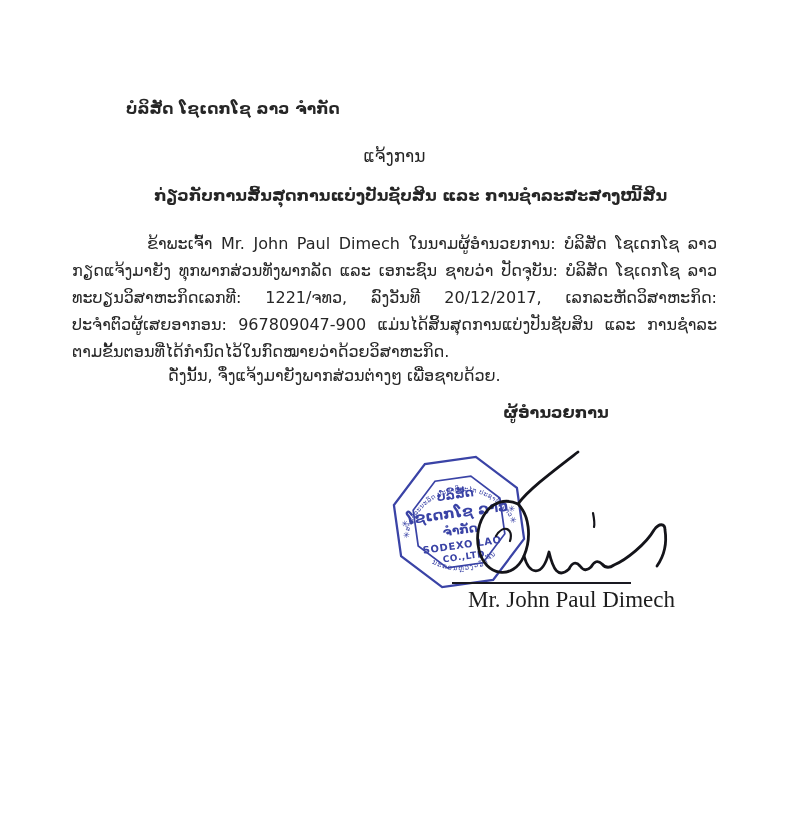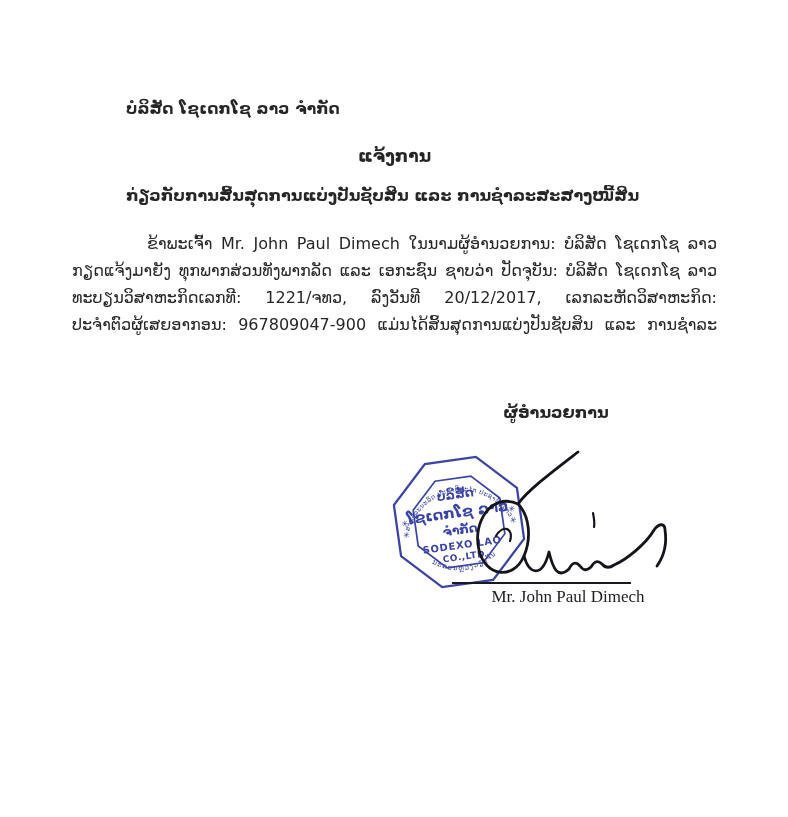--- a/index.html
+++ b/index.html
@@ -10,24 +10,24 @@
     font-family:"DejaVu Sans",sans-serif;
     color:#262626;
     overflow:hidden;
   }
   .company{
     position:absolute;left:126px;top:100px;
     font-size:15.5px;font-weight:bold;letter-spacing:.2px;white-space:nowrap;
   }
   .notice-title{
     position:absolute;left:72px;top:146px;width:645px;
-    text-align:center;font-weight:bold;font-size:17px;
+    text-align:center;font-weight:normal;font-size:17px;
   }
   .subject{
-    position:absolute;left:60px;top:186px;width:645px;
+    position:absolute;left:88px;top:186px;width:645px;
     text-align:center;font-weight:bold;font-size:16px;white-space:nowrap;
   }
   .body-block{
     position:absolute;left:72px;top:230px;width:645px;
     font-size:16px;line-height:27px;
   }
   .jline{
     height:27px;overflow:hidden;
     text-align:justify;text-align-last:justify;
   }
@@ -49,41 +49,43 @@
     position:absolute;left:430px;top:438px;width:250px;height:160px;
   }
   .sig-line{
     position:absolute;left:452px;top:582px;width:179px;height:2px;
     background:#191921;
   }
   .sig-name{
     position:absolute;left:468px;top:587px;width:200px;
     text-align:center;
     font-family:"Liberation Serif",serif;
-    font-size:17px;color:#1d1d1d;white-space:nowrap;
+    font-size:23px;color:#1d1d1d;white-space:nowrap;
   }
 </style>
 </head>
 <body>
 
 <div class="page">
 
   <div class="company">ບໍລິສັດ ໂຊເດກໂຊ ລາວ ຈຳກັດ</div>
 
   <div class="notice-title">ແຈ້ງການ</div>
 
   <div class="subject">ກ່ຽວກັບການສິ້ນສຸດການແບ່ງປັນຊັບສິນ ແລະ ການຊຳລະສະສາງໜີ້ສິນ</div>
 
   <div class="body-block">
     <div class="jline first">ຂ້າພະເຈົ້າ Mr. John Paul Dimech ໃນນາມຜູ້ອຳນວຍການ: ບໍລິສັດ ໂຊເດກໂຊ ລາວ ຈຳກັດ ຂໍຖືເປັນ</div>
     <div class="jline">ກຽດແຈ້ງມາຍັງ ທຸກພາກສ່ວນທັງພາກລັດ ແລະ ເອກະຊົນ ຊາບວ່າ ປັດຈຸບັນ: ບໍລິສັດ ໂຊເດກໂຊ ລາວ ຈຳກັດ, ໃບ</div>
     <div class="jline">ທະບຽນວິສາຫະກິດເລກທີ: 1221/ຈທວ, ລົງວັນທີ 20/12/2017, ເລກລະຫັດວິສາຫະກິດ: 0100001767, ເລກ</div>
     <div class="jline">ປະຈຳຕົວຜູ້ເສຍອາກອນ: 967809047-900 ແມ່ນໄດ້ສິ້ນສຸດການແບ່ງປັນຊັບສິນ ແລະ ການຊຳລະສະສາງໜີ້ສິນ</div>
+    <div class="jline last">ຕາມຂັ້ນຕອນທີ່ໄດ້ກຳນົດໄວ້ໃນກົດໝາຍວ່າດ້ວຍວິສາຫະກິດ.</div>
   </div>
 
+  <div class="closing">ດັ່ງນັ້ນ, ຈຶ່ງແຈ້ງມາຍັງພາກສ່ວນຕ່າງໆ ເພື່ອຊາບດ້ວຍ.</div>
 
   <div class="signer">
     <div>ຜູ້ອຳນວຍການ</div>
   </div>
 
   <div class="stamp-wrap">
     <svg viewBox="0 0 150 150" width="142" height="142">
       <defs>
         <path id="arcTop" d="M 18 88 A 58.5 58.5 0 0 1 132 88"></path>
         <path id="arcBot" d="M 26 97 A 56 56 0 0 0 124 97"></path>

